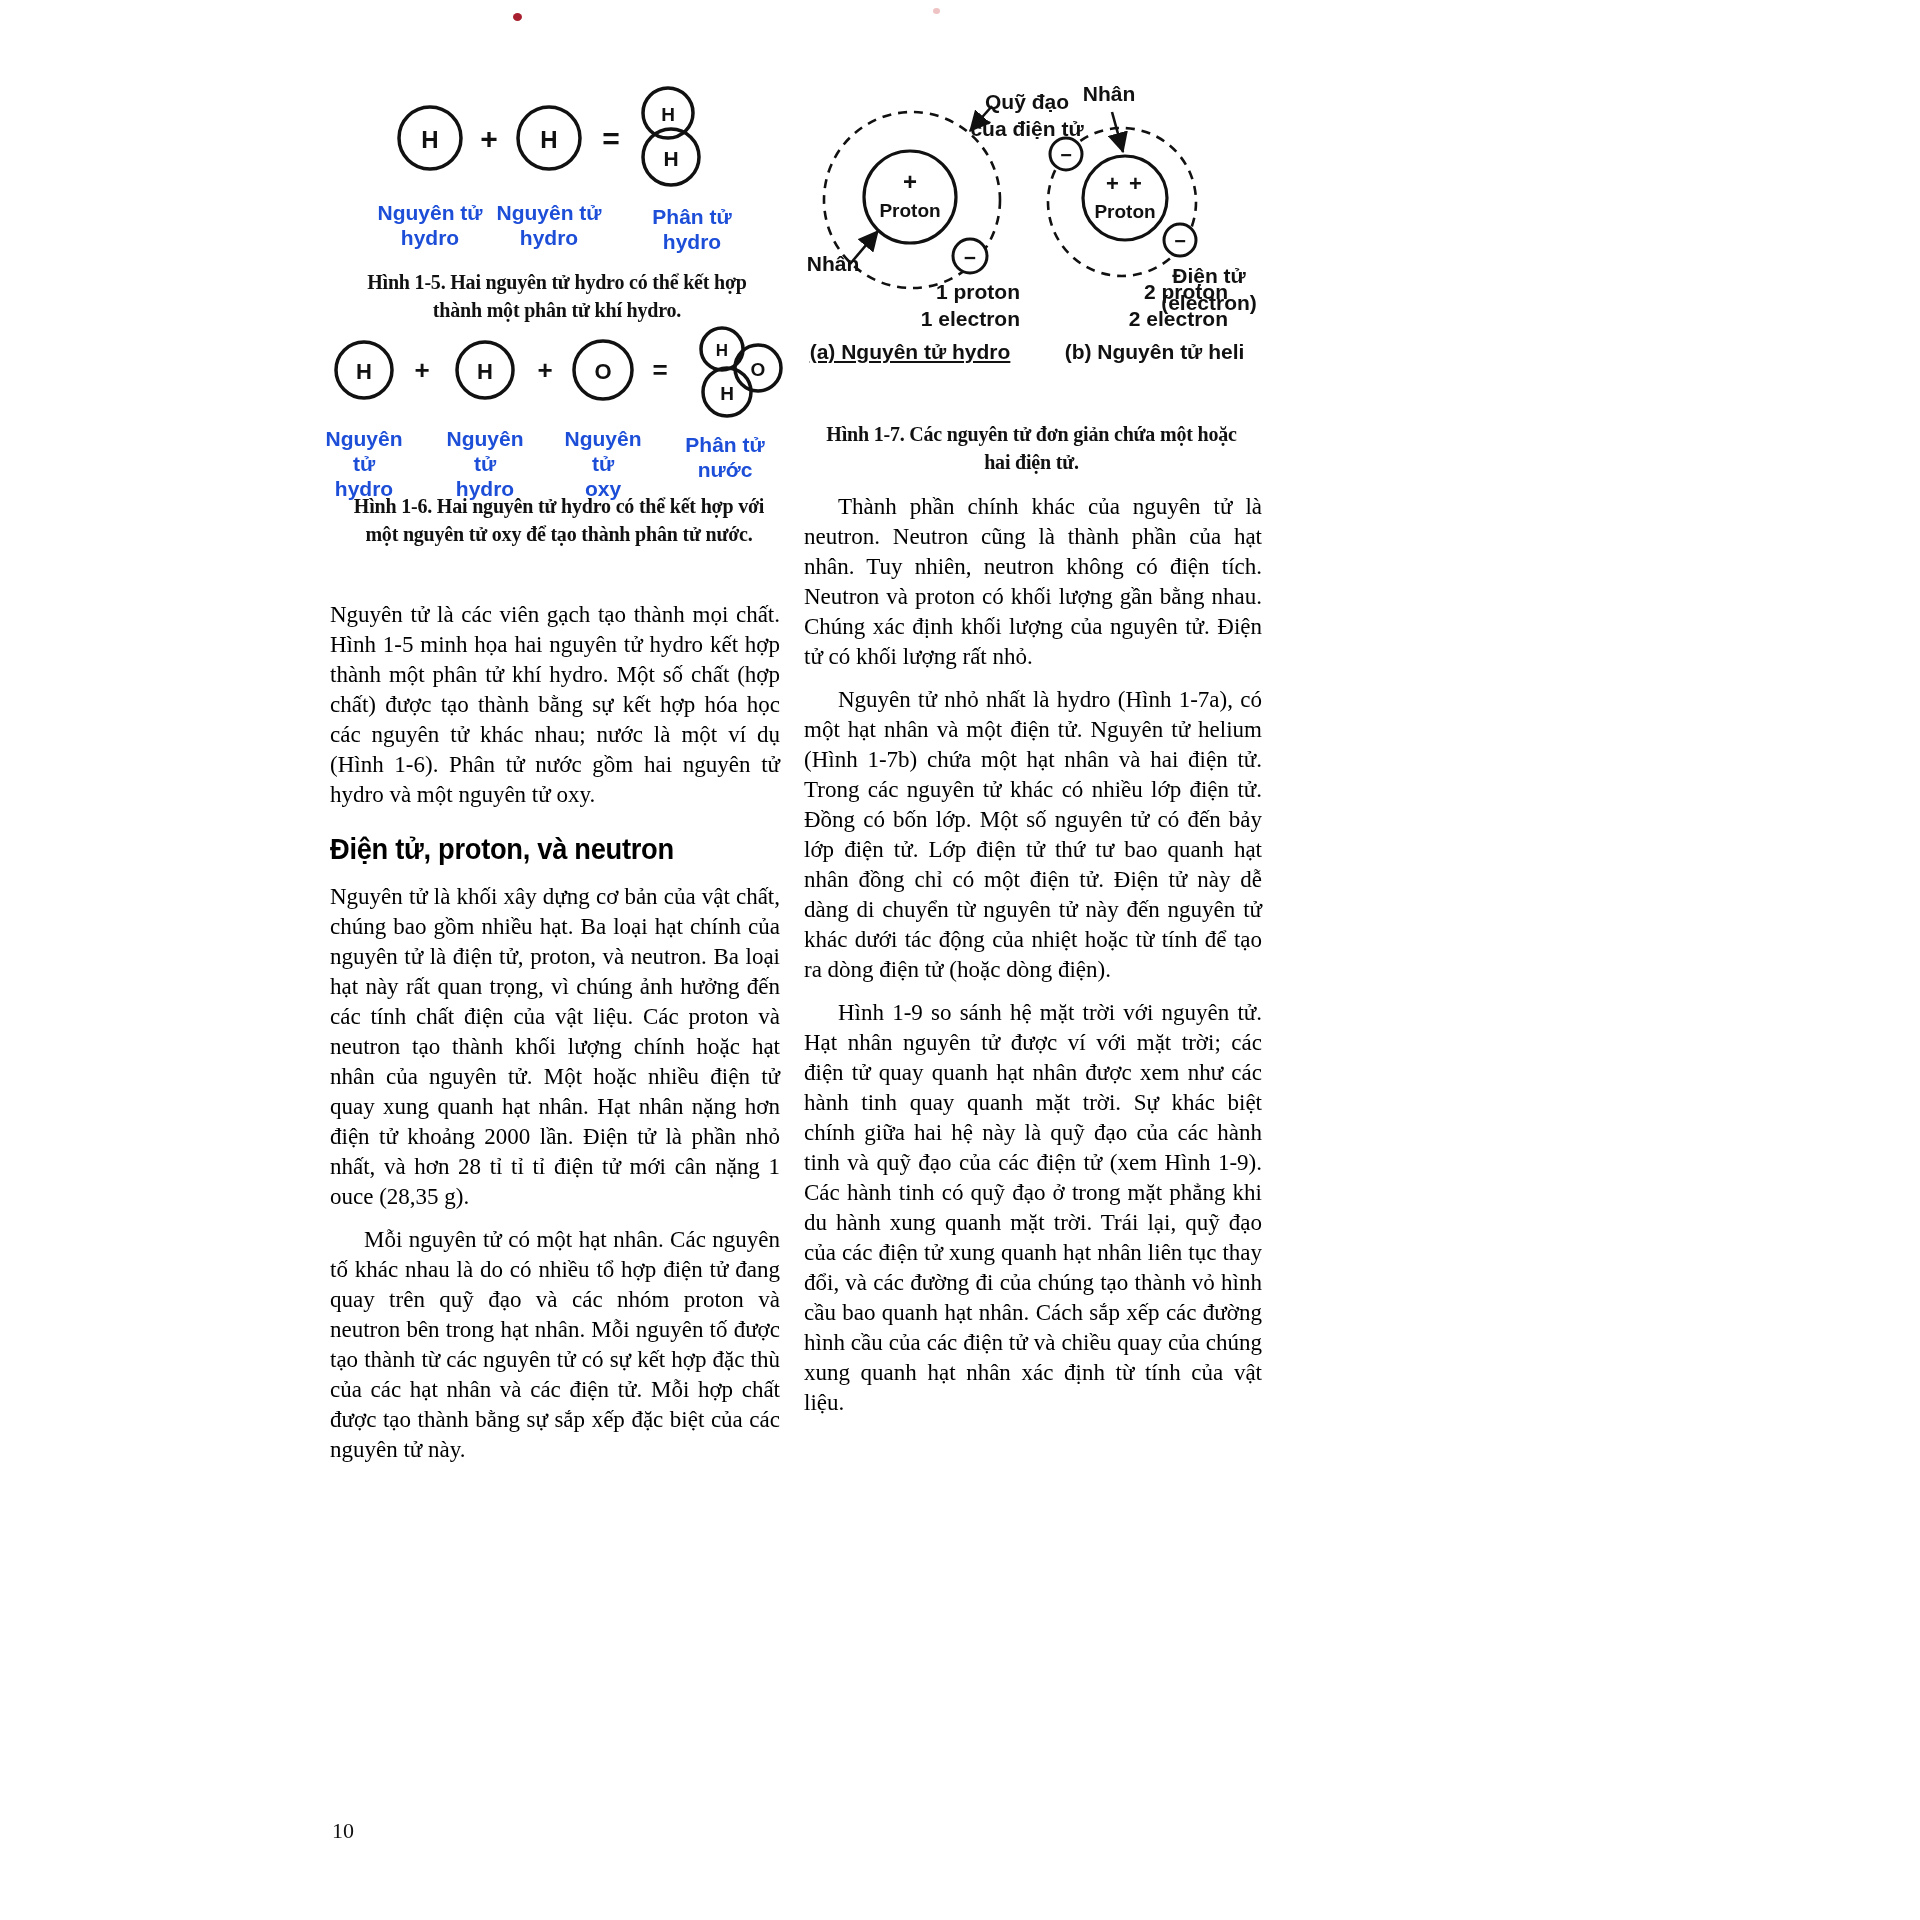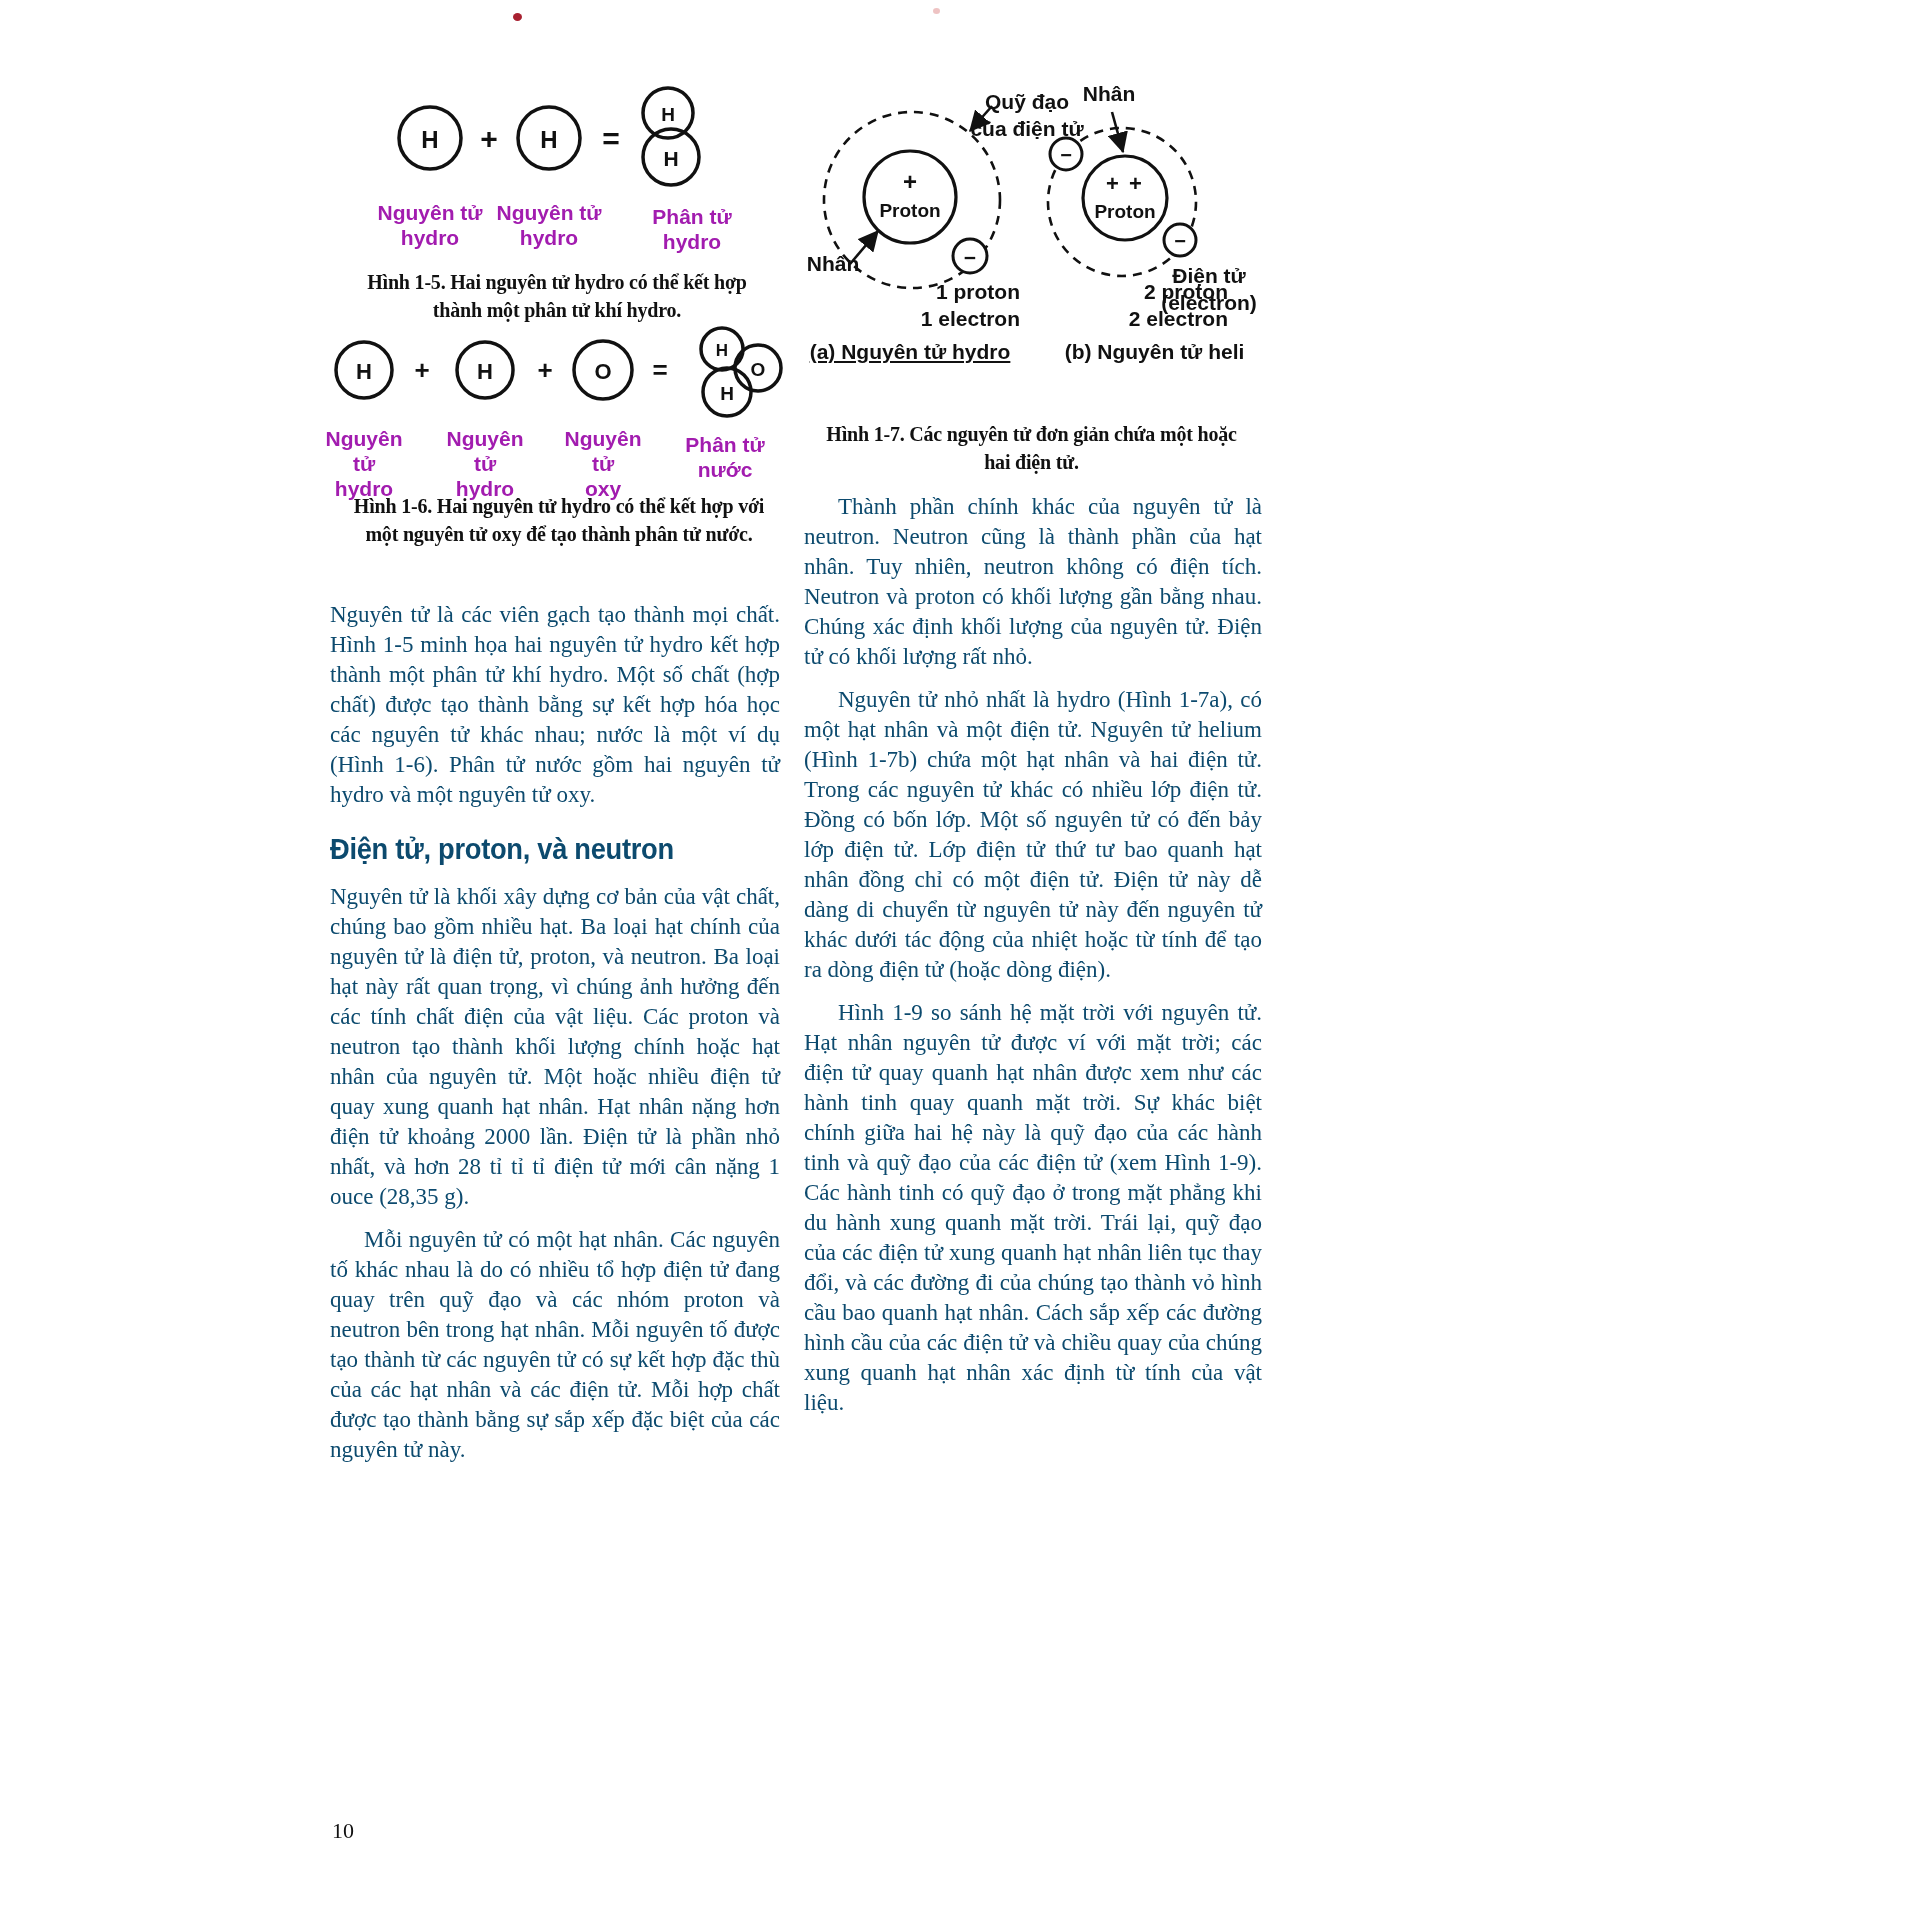--- a/index.html
+++ b/index.html
@@ -13,30 +13,30 @@
   
   .fig{position:absolute;}
   .fig svg{position:absolute;left:0;top:0;}
   .atom-circle{fill:none;stroke:#111;stroke-width:3.5;}
   .orbit{fill:none;stroke:#111;stroke-width:2.6;stroke-dasharray:9 7;}
   .nucleus{fill:#fff;stroke:#111;stroke-width:3.2;}
   .electron{fill:#fff;stroke:#111;stroke-width:3;}
   .arrow{stroke:#111;stroke-width:2.6;}
   .sym{font-family:"Liberation Sans","DejaVu Sans",sans-serif;font-weight:bold;fill:#111;text-anchor:middle;dominant-baseline:central;}
   .flabel{position:absolute;font-family:"Liberation Sans","DejaVu Sans",sans-serif;font-weight:bold;
-          font-size:21px;line-height:25px;text-align:center;white-space:pre-line;color:#a21caf;}
+          font-size:21px;line-height:25px;text-align:center;white-space:pre-line;color:#1d4ed8;}
   .fnote{position:absolute;font-family:"Liberation Sans","DejaVu Sans",sans-serif;font-weight:bold;
          font-size:21px;line-height:27px;color:#111;white-space:pre-line;text-align:right;}
   .caption{position:absolute;font-family:Liberation Serif, serif;font-weight:bold;
            font-size:20px;line-height:28px;text-align:center;color:#111;letter-spacing:-0.2px;}
   .capref{font-weight:bold;}
 
   
   .col{position:absolute;font-family:"Liberation Serif","DejaVu Serif",serif;
-       font-size:23px;line-height:30px;text-align:justify;color:#0c4a6e;}
+       font-size:23px;line-height:30px;text-align:justify;color:#000000;}
   .col p{margin:0 0 13px 0;text-indent:34px;}
   .col p.noindent{text-indent:0;}
   .col h2{font-family:"Liberation Sans","DejaVu Sans",sans-serif;font-weight:bold;font-size:29px;
           margin:24px 0 18px 0;transform:scaleX(0.94);transform-origin:left center;letter-spacing:-0.3px;}
   .pagenum{position:absolute;left:332px;top:1818px;font-family:"Liberation Serif","DejaVu Serif",serif;
            font-size:22px;color:#111;}
 </style>
 </head>
 <body>
 

